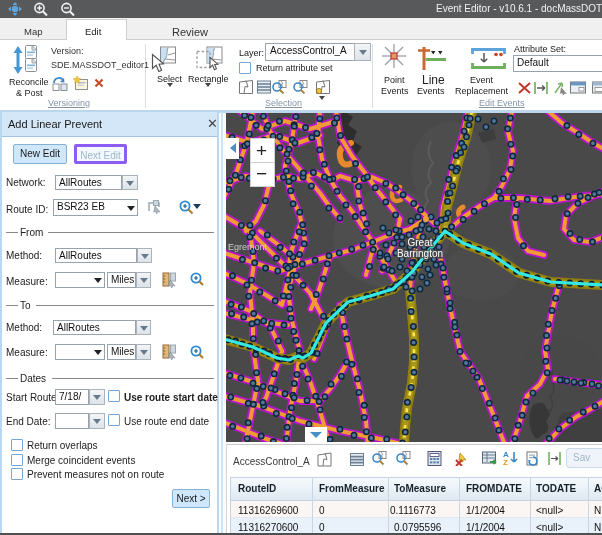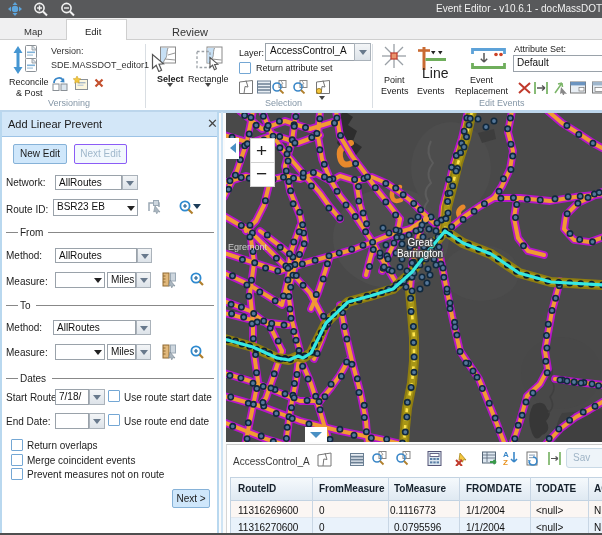--- a/index.html
+++ b/index.html
@@ -1,21 +1,21 @@
 <!DOCTYPE html>
 <html><head><meta charset="utf-8"><style>
 html,body{margin:0;padding:0;}
 body{width:602px;height:535px;overflow:hidden;position:relative;font-family:"Liberation Sans",sans-serif;background:#fbfbfb;}
 .abs{position:absolute;}
 .lbl{position:absolute;font-size:10px;color:#222;white-space:nowrap;}
 .combo{position:absolute;background:#fff;border:1px solid #9aa2aa;box-sizing:border-box;font-size:10px;color:#111;padding:1px 3px;white-space:nowrap;overflow:hidden;}
 .dbtn{position:absolute;background:linear-gradient(#f3f5f7,#dde3e9);border:1px solid #aab2ba;box-sizing:border-box;}
 .dbtn:after{content:"";position:absolute;left:50%;top:50%;margin:-2px 0 0 -4px;border:4px solid transparent;border-top:5px solid #68798c;}
 .cb{position:absolute;width:12px;height:12px;background:#fff;border:1px solid #74a7d4;box-sizing:border-box;border-radius:1px;}
-.glbl{position:absolute;font-size:9px;color:#8496a6;white-space:nowrap;}
+.glbl{position:absolute;font-size:9px;color:#8496a6;white-space:nowrap;text-decoration:underline;}
 </style></head><body>
 <div class="abs" style="left:0;top:0;width:602px;height:18px;background:#58595b;"></div>
 <svg style="position:absolute;left:7px;top:2px" width="16" height="14" viewBox="0 0 16 14">
     <circle cx="8" cy="7" r="3.2" fill="#5da5dc"></circle>
     <path d="M8,0 L10.5,3 L5.5,3 Z" fill="#5da5dc"></path>
     <path d="M8,14 L10.5,11 L5.5,11 Z" fill="#5da5dc"></path>
     <path d="M1,7 L4,4.5 L4,9.5 Z" fill="#5da5dc"></path>
     <path d="M15,7 L12,4.5 L12,9.5 Z" fill="#5da5dc"></path>
   </svg>
 <svg style="position:absolute;left:33px;top:2px" width="16" height="15" viewBox="0 0 16 15">
@@ -77,21 +77,21 @@
 <svg style="position:absolute;left:94px;top:78px" width="10" height="10" viewBox="0 0 10 10">
     <path d="M1.5,1.5 L8.5,8.5 M8.5,1.5 L1.5,8.5" stroke="#c4502e" stroke-width="2.2"></path>
   </svg>
 <div class="glbl" style="left:48px;top:98px;">Versioning</div>
 <svg style="position:absolute;left:151px;top:46px" width="26" height="26" viewBox="0 0 26 26">
     <rect x="9.5" y="1" width="15" height="16" fill="#fff" stroke="#8a8a8a"></rect>
     <path d="M10,2 L17,2 C15,7 17,10 14,13 L12,17 L10,17 Z" fill="#c7e0f5"></path>
     <path d="M17,2 C15,7 17,10 14,13 L12,17 M14,13 L24,14 M17,9 L24,7" fill="none" stroke="#8a8a8a" stroke-width="0.9"></path>
     <path d="M1.5,8.5 L1.5,22.5 L5.2,19.2 L7.8,25.5 L10.6,24.2 L8,18.2 L12.5,17.8 Z" fill="#fff" stroke="#555" stroke-width="1.2"></path>
   </svg>
-<div class="abs" style="left:157px;top:74px;font-size:9px;color:#222;font-weight:bold;">Select</div>
+<div class="abs" style="left:157px;top:74px;font-size:9px;color:#222;">Select</div>
 <div class="abs" style="left:167px;top:83px;width:0;height:0;border:3.5px solid transparent;border-top:4.5px solid #444;"></div>
 <svg style="position:absolute;left:196px;top:46px" width="27" height="25" viewBox="0 0 27 25">
     <rect x="11" y="1" width="15" height="16" fill="#fff" stroke="#8a8a8a"></rect>
     <path d="M11.5,2 L18.5,2 C16.5,7 18.5,10 15.5,13 L13.5,17 L11.5,17 Z" fill="#c7e0f5"></path>
     <path d="M18.5,2 C16.5,7 18.5,10 15.5,13 L13.5,17 M15.5,13 L25.5,14" fill="none" stroke="#8a8a8a" stroke-width="0.9"></path>
     <rect x="1" y="5.5" width="13" height="16" fill="none" stroke="#9aa0a6" stroke-width="1.3" stroke-dasharray="2.6,2"></rect>
     <path d="M14,11.5 L14,21.5 L16.6,19.2 L18.4,23.7 L20.4,22.8 L18.6,18.5 L21.8,18.2 Z" fill="#fff" stroke="#555" stroke-width="1.1"></path>
   </svg>
 <div class="abs" style="left:188px;top:74px;font-size:9px;color:#222;">Rectangle</div>
 <div class="abs" style="left:205px;top:83px;width:0;height:0;border:3.5px solid transparent;border-top:4.5px solid #444;"></div>
@@ -138,21 +138,21 @@
   </svg>
 <div class="abs" style="left:384px;top:75px;font-size:9px;color:#222;">Point</div>
 <div class="abs" style="left:381px;top:86px;font-size:9px;color:#222;">Events</div>
 <svg style="position:absolute;left:418px;top:46px" width="29" height="25" viewBox="0 0 29 25">
     <line x1="0" y1="4.5" x2="12" y2="4.5" stroke="#c96a32" stroke-width="2.6"></line>
     <line x1="6" y1="1" x2="6" y2="24" stroke="#c96a32" stroke-width="3"></line>
     <line x1="7.5" y1="13.5" x2="28" y2="13.5" stroke="#6fae5c" stroke-width="3"></line>
     <path d="M13,5 l4.5,0 -2.25,3.5 Z" fill="#222"></path>
     <path d="M20,5 l4.5,0 -2.25,3.5 Z" fill="#222"></path>
   </svg>
-<div class="abs" style="left:422px;top:65px;font-size:14px;color:#222;">Line</div>
+<div class="abs" style="left:422px;top:73px;font-size:12px;color:#222;">Line</div>
 <div class="abs" style="left:417px;top:86px;font-size:9px;color:#222;">Events</div>
 <svg style="position:absolute;left:471px;top:47px" width="35" height="22" viewBox="0 0 35 22">
     <path d="M1.5,7 L1.5,2.5 L33.5,2.5 L33.5,7" fill="none" stroke="#5da2d8" stroke-width="2.8"></path>
     <circle cx="25" cy="7.5" r="1.8" fill="#cc4125"></circle>
     <circle cx="30" cy="7.5" r="1.8" fill="#cc4125"></circle>
     <path d="M13,6 L13,15 M13,15 L9.8,11.8 M13,15 L16.2,11.8" stroke="#555" stroke-width="1.5" fill="none"></path>
     <path d="M1.5,16 L1.5,20.5 L33.5,20.5 L33.5,16" fill="none" stroke="#6fae5c" stroke-width="2.8"></path>
   </svg>
 <div class="abs" style="left:470px;top:75px;font-size:9px;color:#222;">Event</div>
 <div class="abs" style="left:455px;top:86px;font-size:9px;color:#222;">Replacement</div>
@@ -181,21 +181,21 @@
   </svg>
 <div class="glbl" style="left:479px;top:98px;">Edit Events</div>
 <div class="abs" style="left:0;top:112px;width:2px;height:423px;background:#b9d8ef;"></div>
 <div class="abs" style="left:217px;top:112px;width:2px;height:423px;background:#b9d8ef;"></div>
 <div class="abs" style="left:221px;top:112px;width:2px;height:423px;background:#cfe4f4;"></div>
 <div class="abs" style="left:2px;top:112px;width:215px;height:423px;background:#fff;"></div>
 <div class="abs" style="left:2px;top:112px;width:215px;height:25px;background:#d3e7f8;border-bottom:1px solid #9dc3e6;box-sizing:border-box;"></div>
 <div class="abs" style="left:8px;top:118px;font-size:11px;color:#1a1a1a;">Add Linear Prevent</div>
 <div class="abs" style="left:207px;top:116px;font-size:13px;color:#444;">✕</div>
 <div class="abs" style="left:13px;top:144px;width:54px;height:20px;background:#cfe7fb;border:1px solid #86b2d8;box-sizing:border-box;border-radius:2px;font-size:10px;color:#1a1a1a;text-align:center;line-height:18px;">New Edit</div>
-<div class="abs" style="left:74px;top:144px;width:53px;height:20px;background:#f2f8fd;border:1px solid #8b5cf6;box-sizing:border-box;border-radius:2px;font-size:10px;color:#a0b8cc;text-align:center;line-height:18px;">Next Edit</div>
+<div class="abs" style="left:74px;top:144px;width:53px;height:20px;background:#f2f8fd;border:3px solid #8b5cf6;box-sizing:border-box;border-radius:2px;font-size:10px;color:#a0b8cc;text-align:center;line-height:18px;">Next Edit</div>
 <div class="lbl" style="left:6px;top:177px;">Network:</div>
 <div class="combo" style="left:55px;top:175px;width:67px;height:15px;">AllRoutes</div>
 <div class="dbtn" style="left:122px;top:175px;width:16px;height:15px;"></div>
 <div class="lbl" style="left:6px;top:204px;">Route ID:</div>
 <div class="combo" style="left:53px;top:199px;width:85px;height:17px;">BSR23 EB</div>
 <div class="abs" style="left:127px;top:206px;width:0;height:0;border:4px solid transparent;border-top:5px solid #222;"></div>
 <svg style="position:absolute;left:147px;top:199px" width="16" height="15" viewBox="0 0 16 15">
     <path d="M2,12 V4 h4 M9,4 h3 v4" fill="none" stroke="#9aa8b4" stroke-width="1.5"></path>
     <rect x="6.5" y="1.5" width="5" height="5" fill="#cdd6de" stroke="#9aa8b4"></rect>
     <path d="M8,7 L13,13 l-2.2,-0.4 -1,2.2 -1.3,-2.6 -1.8,0.8 Z" fill="#aab6c0" stroke="#8a98a4" stroke-width="0.7"></path>
@@ -250,21 +250,21 @@
     <path d="M4,6 h4 M6,4 v4" stroke="#1a5f96" stroke-width="1.2"></path>
     <line x1="9.5" y1="9.5" x2="13" y2="13" stroke="#b07f2c" stroke-width="2.2"></line>
   </svg>
 <div class="abs" style="left:6px;top:378px;width:12px;height:1px;background:#888;"></div>
 <div class="abs" style="left:20px;top:373px;font-size:10px;color:#222;">Dates</div>
 <div class="abs" style="left:52px;top:378px;width:162px;height:1px;background:#888;"></div>
 <div class="lbl" style="left:6px;top:392px;">Start Route:</div>
 <div class="combo" style="left:55px;top:389px;width:34px;height:16px;">7/18/</div>
 <div class="dbtn" style="left:89px;top:389px;width:16px;height:16px;"></div>
 <div class="cb" style="left:108px;top:390px;"></div>
-<div class="lbl" style="left:124px;top:392px;">Use route start date</div>
+<div class="lbl" style="left:124px;top:392px;font-weight:bold;">Use route start date</div>
 <div class="lbl" style="left:6px;top:416px;">End Date:</div>
 <div class="combo" style="left:55px;top:413px;width:34px;height:16px;"></div>
 <div class="dbtn" style="left:89px;top:413px;width:16px;height:16px;"></div>
 <div class="cb" style="left:108px;top:414px;"></div>
 <div class="lbl" style="left:124px;top:416px;">Use route end date</div>
 <div class="cb" style="left:11px;top:439px;"></div>
 <div class="lbl" style="left:27px;top:440px;">Return overlaps</div>
 <div class="cb" style="left:11px;top:454px;"></div>
 <div class="lbl" style="left:27px;top:455px;">Merge coincident events</div>
 <div class="cb" style="left:11px;top:468px;"></div>

